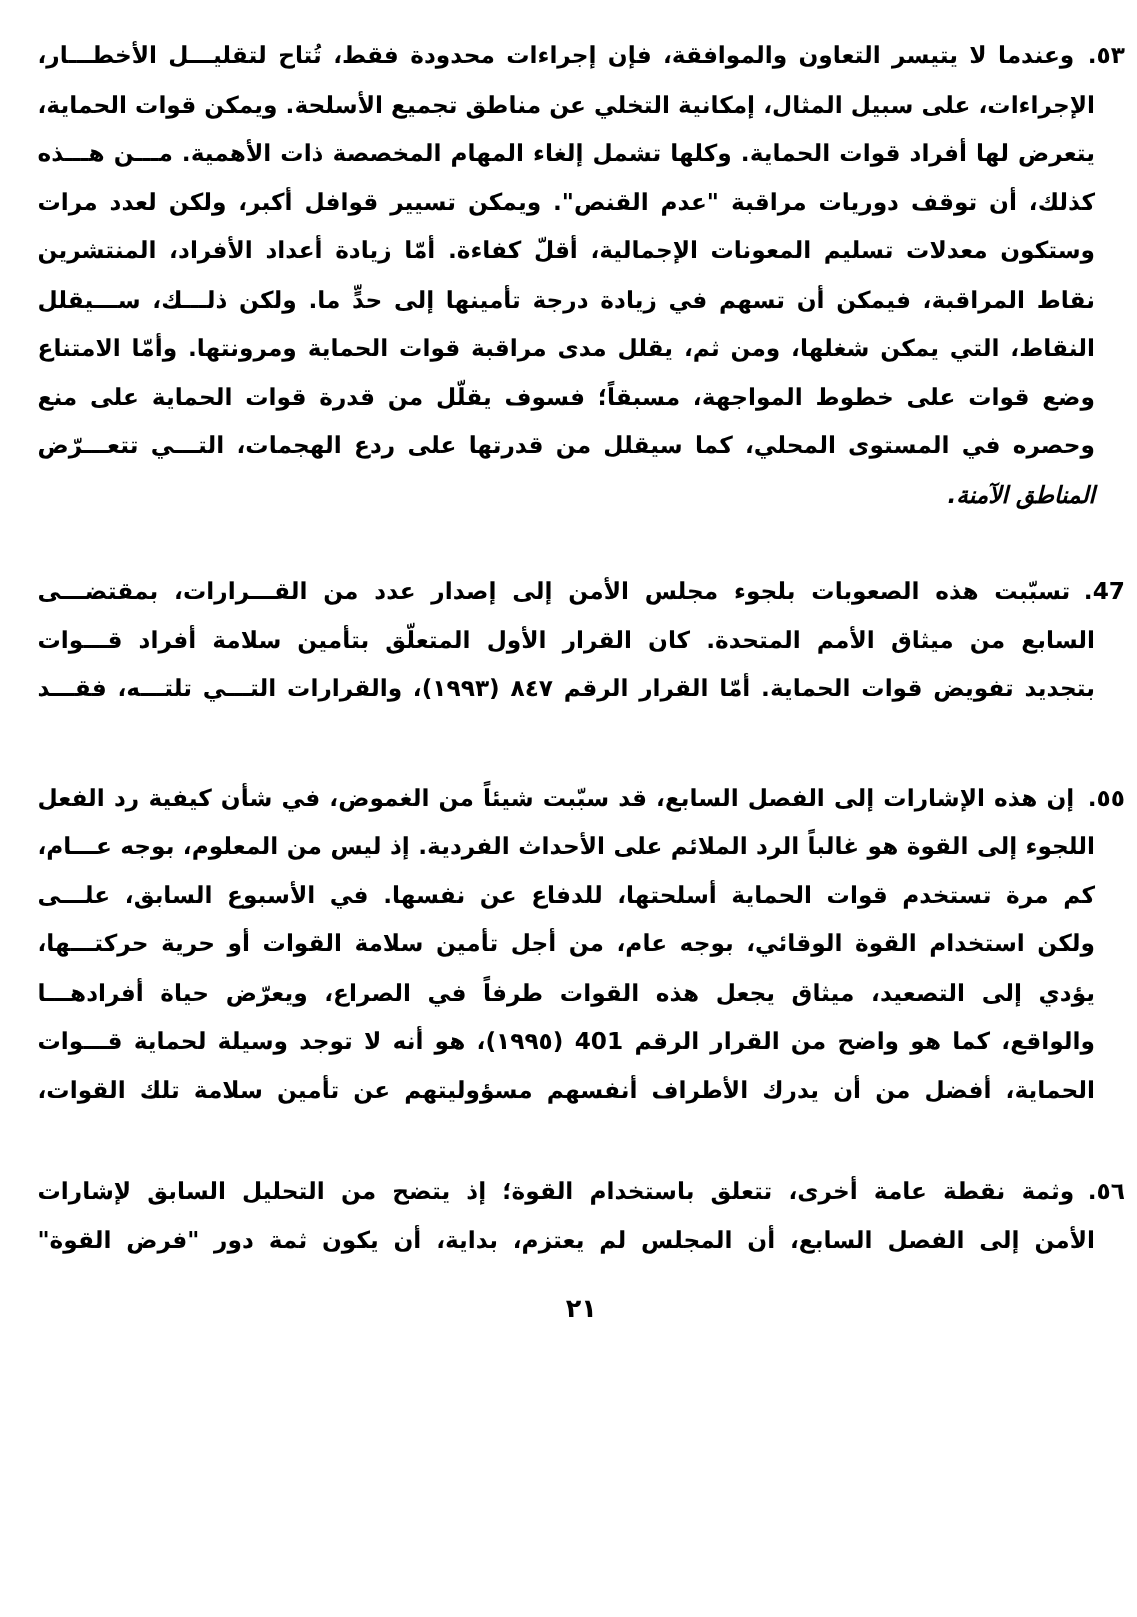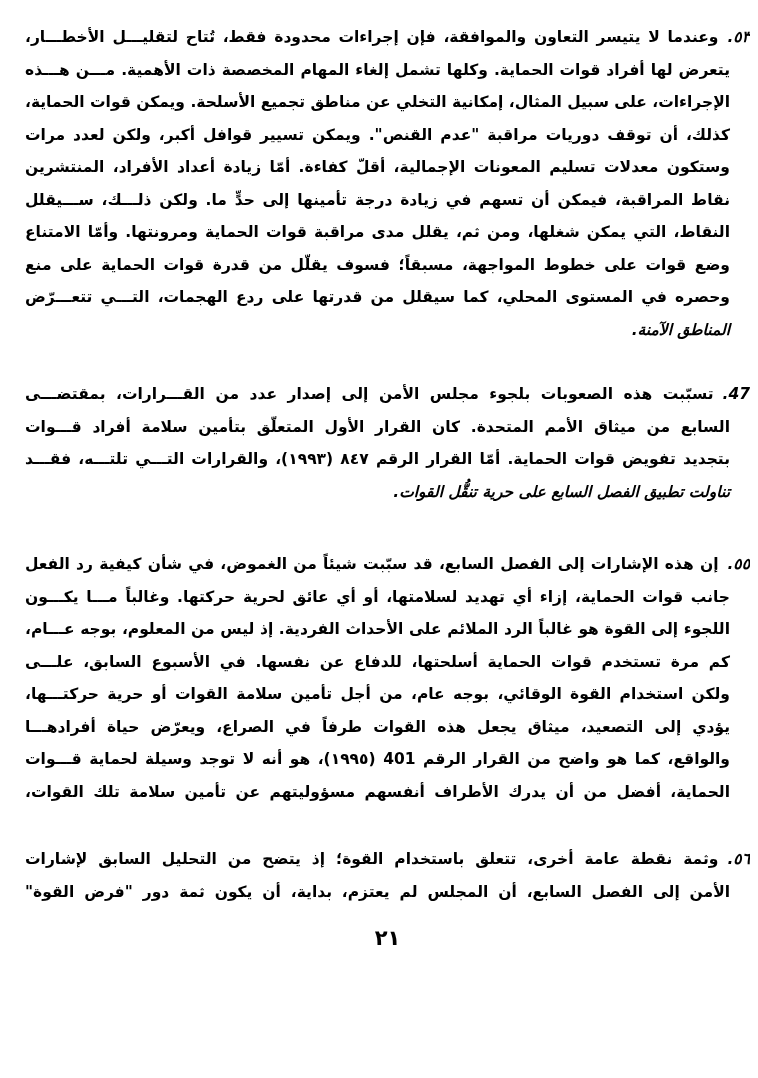--- a/index.html
+++ b/index.html
@@ -33,57 +33,55 @@
     height: 32.5px;
     text-align: justify;
     text-align-last: justify;
     text-justify: inter-word;
     white-space: normal;
     overflow: hidden;
     padding-right: 20px; 
   }
   .line.first { padding-right: 0; }
   .line.last  { text-align: right; text-align-last: right; font-style: italic; }
-  .num { margin-left: 9px; font-style: italic; }
+  .num { margin-left: 9px; }
   .page-number {
     margin-top: 14px;
     text-align: center;
-    font-size: 21px;
+    font-size: 17px;
     line-height: 32px;
     letter-spacing: 2px;
   }
 </style>
 </head>
 <body>
 
 <div class="page">
 
   <div class="para">
     <div class="line first"><span class="num">٥٣.</span><span>وعندما لا يتيسر التعاون والموافقة، فإن إجراءات محدودة فقط، تُتاح لتقليـــل الأخطـــار، التـــي</span></div>
+    <div class="line">الإجراءات، على سبيل المثال، إمكانية التخلي عن مناطق تجميع الأسلحة. ويمكن قوات الحماية،</div>
     <div class="line">يتعرض لها أفراد قوات الحماية. وكلها تشمل إلغاء المهام المخصصة ذات الأهمية. مـــن هـــذه</div>
-    <div class="line">الإجراءات، على سبيل المثال، إمكانية التخلي عن مناطق تجميع الأسلحة. ويمكن قوات الحماية،</div>
     <div class="line">كذلك، أن توقف دوريات مراقبة "عدم القنص". ويمكن تسيير قوافل أكبر، ولكن لعدد مرات أقلّ.</div>
     <div class="line">وستكون معدلات تسليم المعونات الإجمالية، أقلّ كفاءة. أمّا زيادة أعداد الأفراد، المنتشرين فـــي</div>
     <div class="line">نقاط المراقبة، فيمكن أن تسهم في زيادة درجة تأمينها إلى حدٍّ ما. ولكن ذلـــك، ســـيقلل عـــدد</div>
     <div class="line">النقاط، التي يمكن شغلها، ومن ثم، يقلل مدى مراقبة قوات الحماية ومرونتها. وأمّا الامتناع عن</div>
     <div class="line">وضع قوات على خطوط المواجهة، مسبقاً؛ فسوف يقلّل من قدرة قوات الحماية على منع القتـال،</div>
     <div class="line">وحصره في المستوى المحلي، كما سيقلل من قدرتها على ردع الهجمات، التـــي تتعـــرّض لـــها</div>
     <div class="line last">المناطق الآمنة.</div>
   </div>
 
   <div class="para gap-54">
     <div class="line first"><span class="num">47.</span><span>تسبّبت هذه الصعوبات بلجوء مجلس الأمن إلى إصدار عدد من القـــرارات، بمقتضـــى الفصـــل</span></div>
     <div class="line">السابع من ميثاق الأمم المتحدة. كان القرار الأول المتعلّق بتأمين سلامة أفراد قـــوات الحمايـــة،</div>
     <div class="line">بتجديد تفويض قوات الحماية. أمّا القرار الرقم ٨٤٧ (١٩٩٣)، والقرارات التـــي تلتـــه، فقـــد</div>
-    <div class="line last">تناولت تطبيق الفصل السابع على حرية تنقُّل القوات.</div>
   </div>
 
   <div class="para gap-55">
     <div class="line first"><span class="num">٥٥.</span><span>إن هذه الإشارات إلى الفصل السابع، قد سبّبت شيئاً من الغموض، في شأن كيفية رد الفعل مـــن</span></div>
-    <div class="line">جانب قوات الحماية، إزاء أي تهديد لسلامتها، أو أي عائق لحرية حركتها. وغالباً مـــا يكـــون</div>
     <div class="line">اللجوء إلى القوة هو غالباً الرد الملائم على الأحداث الفردية. إذ ليس من المعلوم، بوجه عـــام،</div>
     <div class="line">كم مرة تستخدم قوات الحماية أسلحتها، للدفاع عن نفسها. في الأسبوع السابق، علـــى ســـبيل</div>
     <div class="line">ولكن استخدام القوة الوقائي، بوجه عام، من أجل تأمين سلامة القوات أو حرية حركتـــها، قـــد</div>
     <div class="line">يؤدي إلى التصعيد، ميثاق يجعل هذه القوات طرفاً في الصراع، ويعرّض حياة أفرادهـــا للخطـــر.</div>
     <div class="line">والواقع، كما هو واضح من القرار الرقم 401 (١٩٩٥)، هو أنه لا توجد وسيلة لحماية قـــوات</div>
     <div class="line">الحماية، أفضل من أن يدرك الأطراف أنفسهم مسؤوليتهم عن تأمين سلامة تلك القوات، وحريـــة</div>
   </div>
 
   <div class="para gap-56">
     <div class="line first"><span class="num">٥٦.</span><span>وثمة نقطة عامة أخرى، تتعلق باستخدام القوة؛ إذ يتضح من التحليل السابق لإشارات مجلـــس</span></div>

